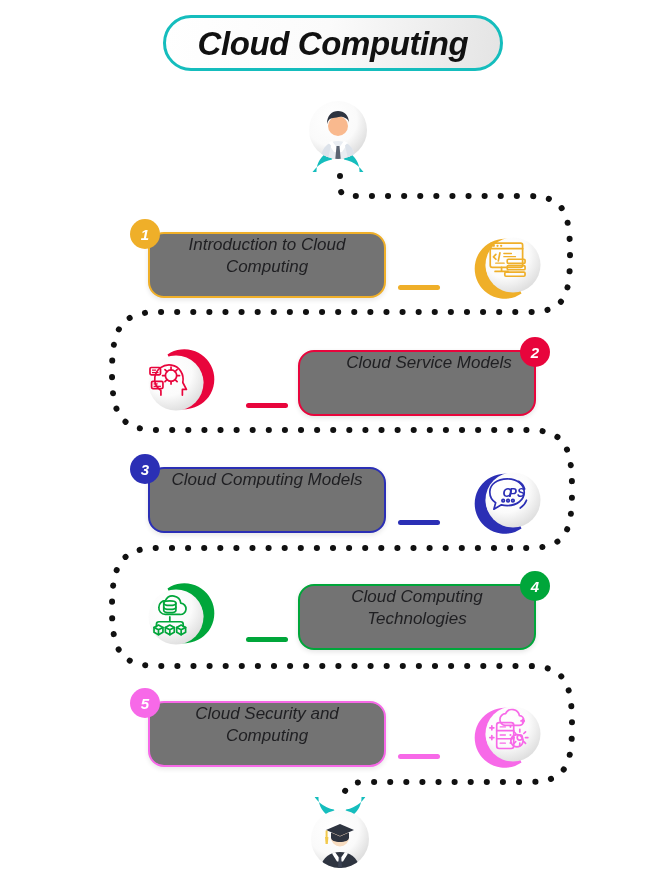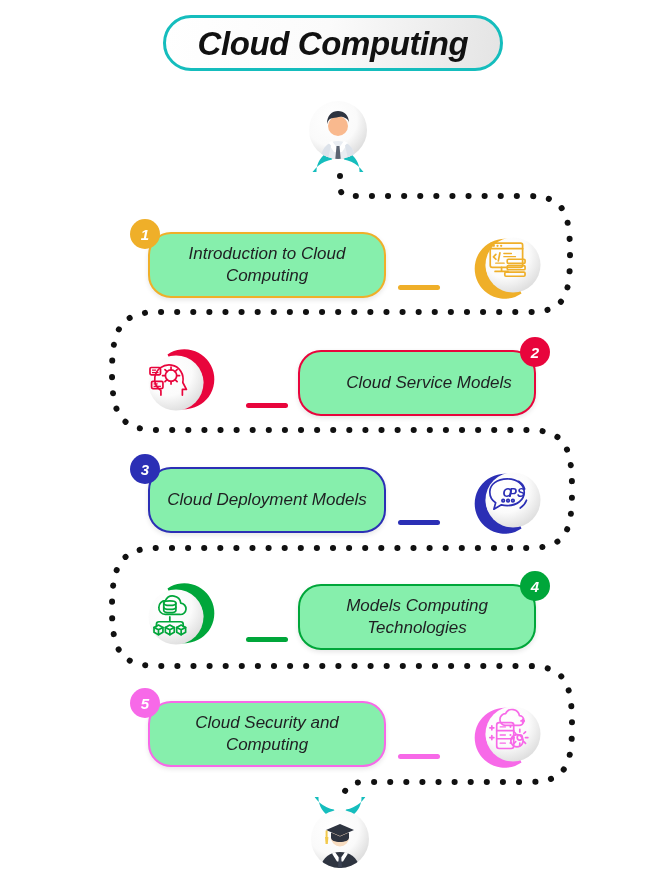--- a/index.html
+++ b/index.html
@@ -29,22 +29,22 @@
   
   .avatar{position:absolute;width:84px;height:84px;z-index:6;}
   .avatar svg{display:block;width:84px;height:84px;}
   #avatar-top{left:288px;top:88px;}
   #avatar-bottom{left:290px;top:797px;}
 
   
   .row{position:absolute;z-index:5;height:96px;}
   .rowbox{
     position:absolute;box-sizing:border-box;
-    background:#86efac;border-radius:23px;border:2.5px solid #000;
-    display:flex;align-items:center;justify-content:center;
+    background:#737373;border-radius:16px;border:2.5px solid #000;
+    display:flex;justify-content:center;
     text-align:center;
     box-shadow:0 2px 5px rgba(0,0,0,.10);
   }
   .rowbox span{
     font-size:17px;color:#1f1f22;line-height:1.3;padding:0 16px;
     font-weight:400;
   }
   .badge{
     position:absolute;width:30px;height:30px;border-radius:50%;
     display:flex;align-items:center;justify-content:center;
@@ -188,21 +188,21 @@
                 <rect x="10.5" y="26.5" width="8" height="1.5"></rect>
         <rect x="12.5" y="40.5" width="5" height="1.5"></rect>
                 <rect x="12.5" y="43.5" width="9" height="1.5"></rect>
       </g>
             </g>
      </svg>
         </div>
       </div>
       <div class="row" style="left: 0px; top: 442px; width: 650px;">
         <div class="rowbox" style="left: 140px; top: 25px; width: 238px; height: 66px; border-color: rgb(43, 47, 181);">
-          <span>Cloud Deployment Models</span>
+          <span>Cloud Computing Models</span>
         </div>
         <div class="badge" style="left: 122px; top: 12px; background: rgb(43, 47, 181);">
           <span>3</span>
         </div>
         <div class="dash" style="left: 390px; top: 78px; width: 42px; background: rgb(43, 47, 181);"></div>
         <div class="iconwrap" style="left: 465px; top: 18px;">
           <svg viewBox="0 0 80 80">
        <defs>
               <radialGradient id="medg2" cx="36%" cy="30%" r="74%">
          <stop offset="0%" stop-color="#ffffff"></stop>
@@ -226,21 +226,21 @@
                 <circle cx="28" cy="41" r="1.6"></circle>
                 <circle cx="34" cy="41" r="1.6"></circle>
                 <circle cx="40" cy="41" r="1.6"></circle>
               </g>
             </g>
      </svg>
         </div>
       </div>
       <div class="row" style="left: 0px; top: 559px; width: 650px;">
         <div class="rowbox" style="left: 290px; top: 25px; width: 238px; height: 66px; border-color: rgb(0, 166, 58);">
-          <span>Models Computing Technologies</span>
+          <span>Cloud Computing Technologies</span>
         </div>
         <div class="badge" style="left: 512px; top: 12px; background: rgb(0, 166, 58);">
           <span>4</span>
         </div>
         <div class="dash" style="left: 238px; top: 78px; width: 42px; background: rgb(0, 166, 58);"></div>
         <div class="iconwrap" style="left: 128px; top: 18px;">
           <svg viewBox="0 0 80 80">
        <defs>
               <radialGradient id="medg3" cx="36%" cy="30%" r="74%">
          <stop offset="0%" stop-color="#ffffff"></stop>

